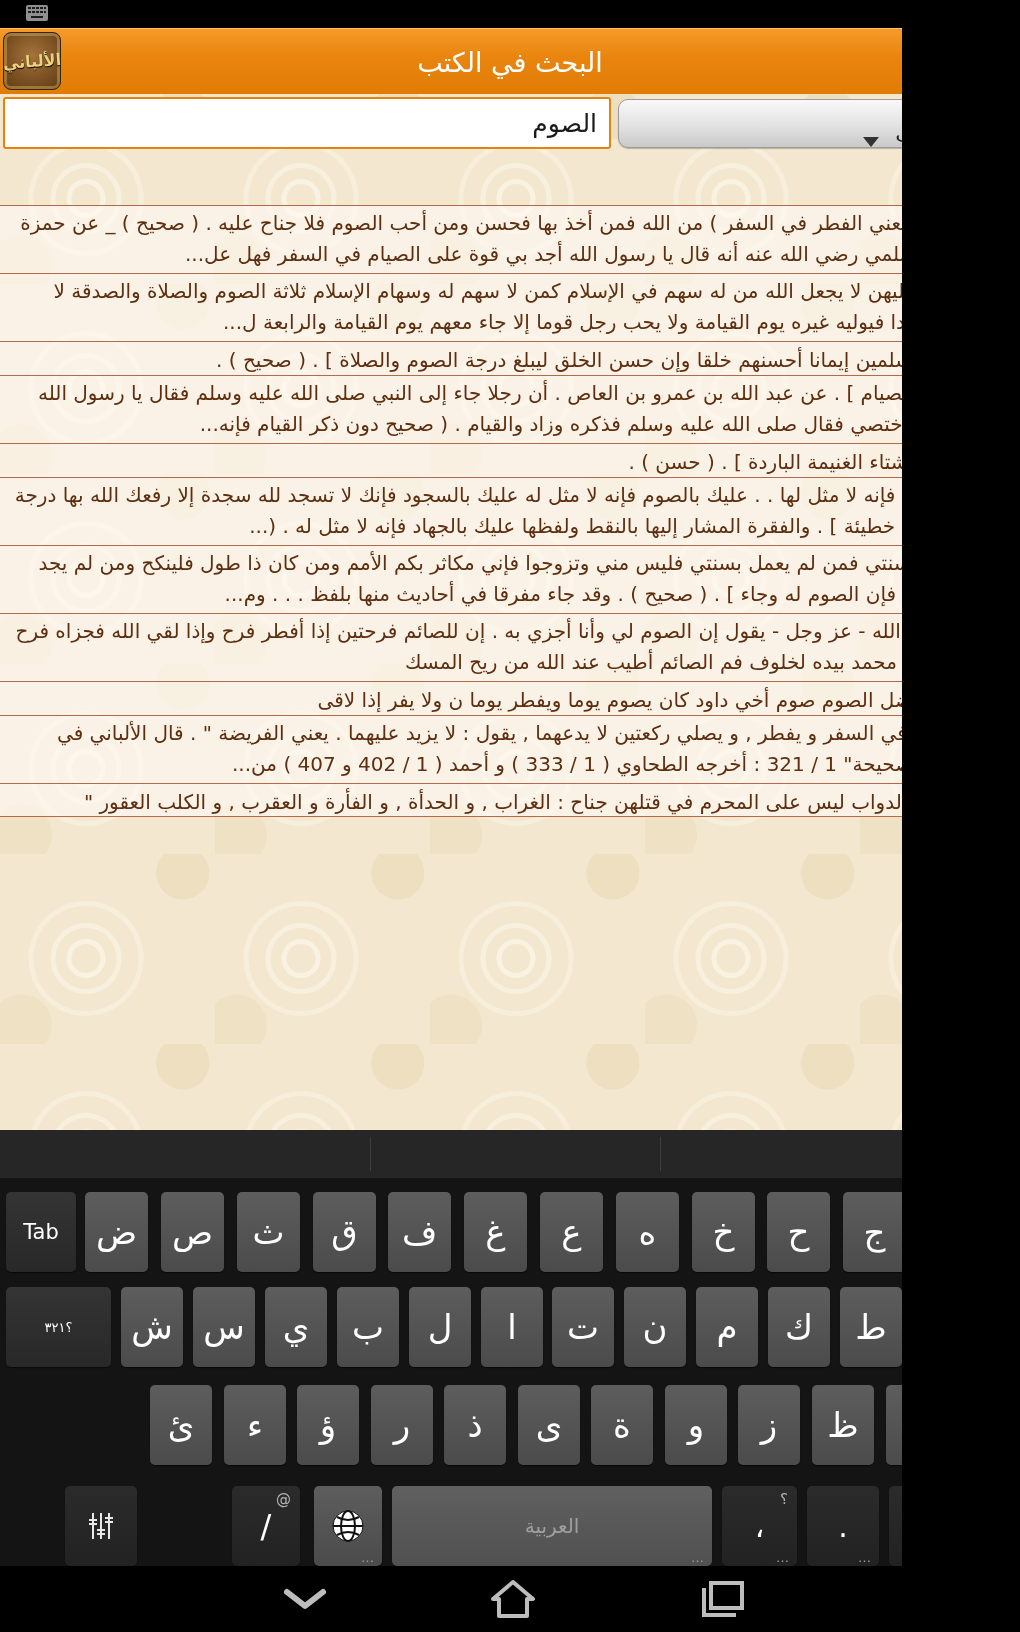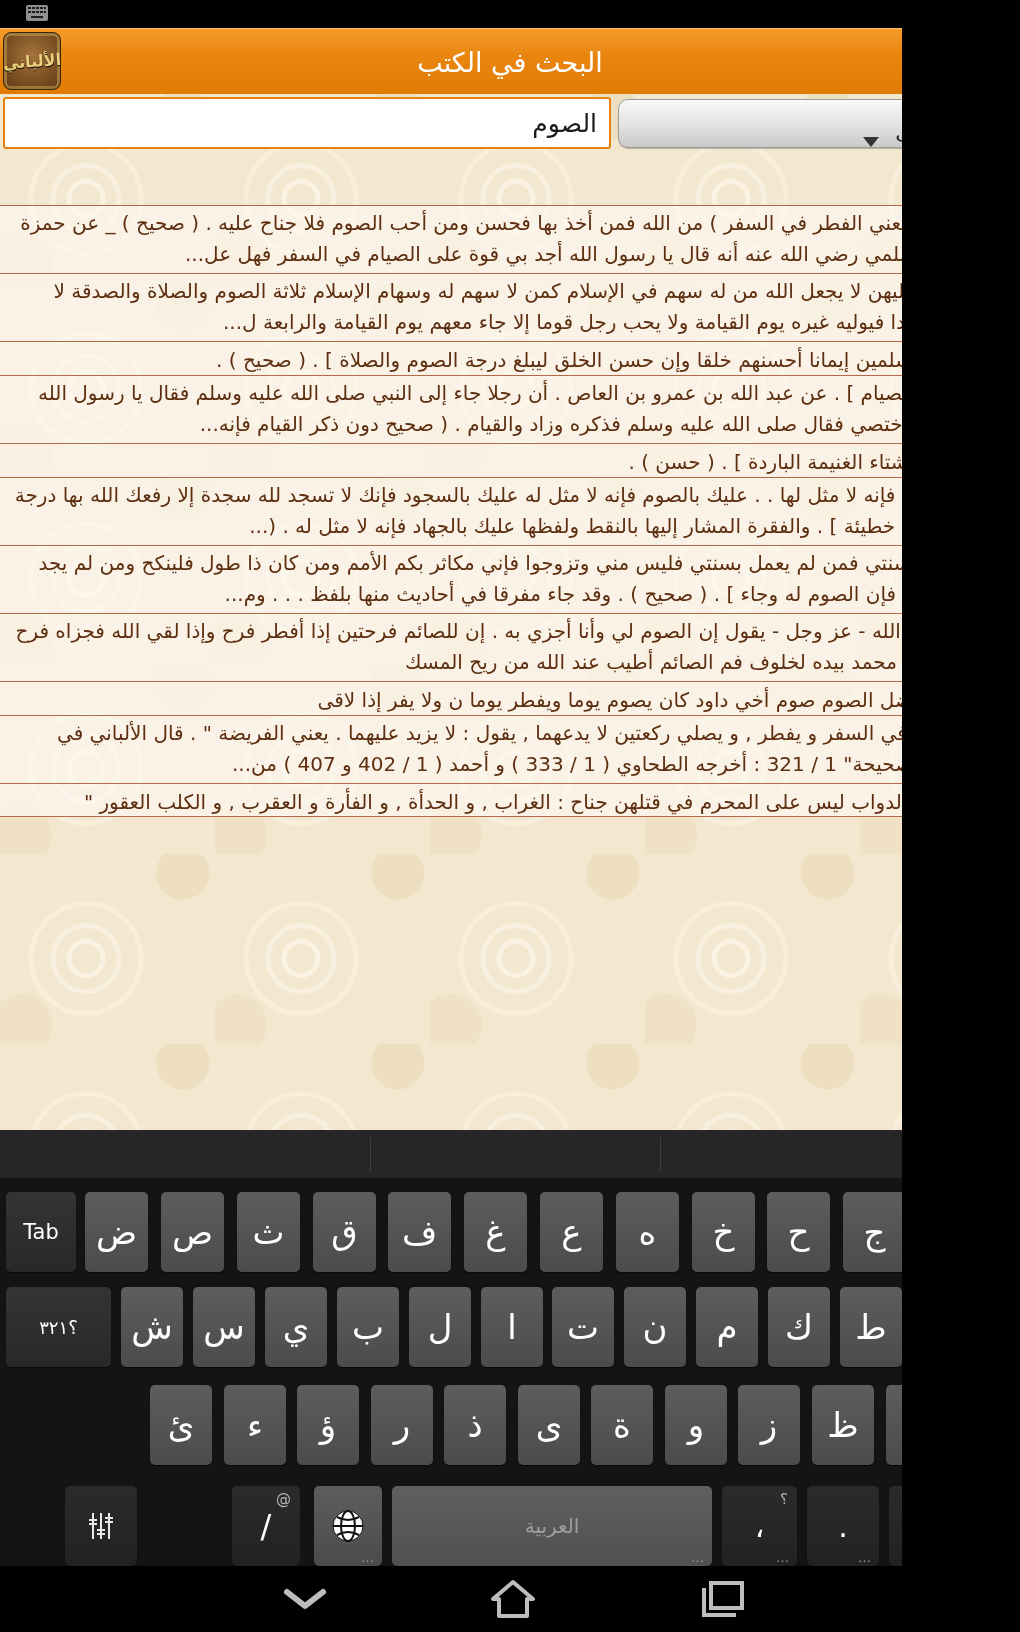--- a/index.html
+++ b/index.html
@@ -62,21 +62,21 @@
   .sugg-strip{position:absolute;left:0;top:0;width:1020px;height:48px;background:#262626;}
   .sugg-div{position:absolute;top:7px;width:1px;height:34px;background:#3e3e3e;}
   .key{position:absolute;height:80px;border-radius:5px;display:flex;align-items:center;
     justify-content:center;color:#fff;cursor:pointer;
     background:linear-gradient(#5d5d5d,#4b4b4b);box-shadow:0 1px 1px rgba(0,0,0,.6);}
   .key span.cap{font-size:34px;line-height:1;}
   .key.dark{background:linear-gradient(#343434,#282828);}
   .key.darker{background:linear-gradient(#2b2b2b,#222);}
   .key.action{background:linear-gradient(#10506c,#156080);}
   .key .label-sm{font-size:21px;}
-  .key .label-xs{font-size:18px;direction:ltr;}
+  .key .label-xs{font-size:13px;direction:ltr;}
   .key .hint{position:absolute;top:6px;right:9px;font-size:15px;color:#b5b5b5;line-height:1;}
   .key.has-more::after{content:"…";position:absolute;right:7px;bottom:2px;
     color:#9a9a9a;font-size:13px;letter-spacing:1px;line-height:1;}
   .kb-row1 .key,.kb-row2 .key,.kb-row3 .key,.kb-row4 .key{top:0;}
   .kb-row{position:absolute;left:0;width:1020px;height:80px;}
   .bs-icon{position:relative;width:38px;height:26px;background:#f2f2f2;
     clip-path:polygon(30% 0,100% 0,100% 100%,30% 100%,0 50%);
     display:flex;align-items:center;justify-content:center;}
   .bs-icon::after{content:"✕";color:#222;font-size:14px;font-weight:bold;margin-left:6px;}
   .space-key{background:linear-gradient(#606060,#505050);}

